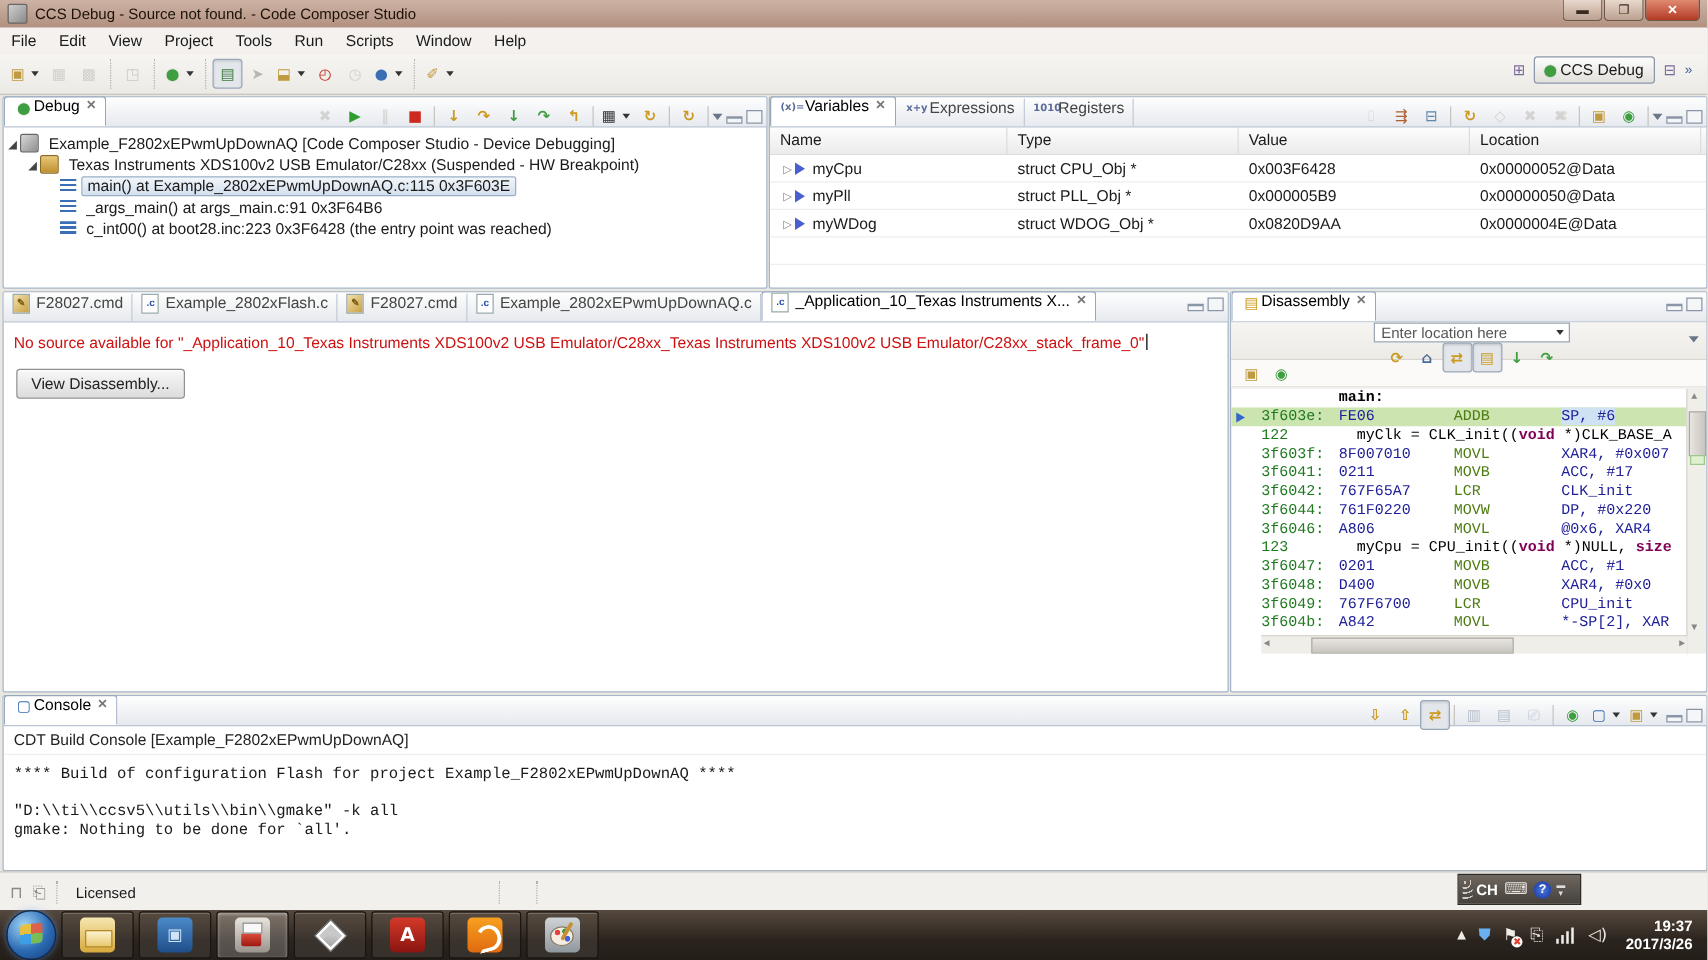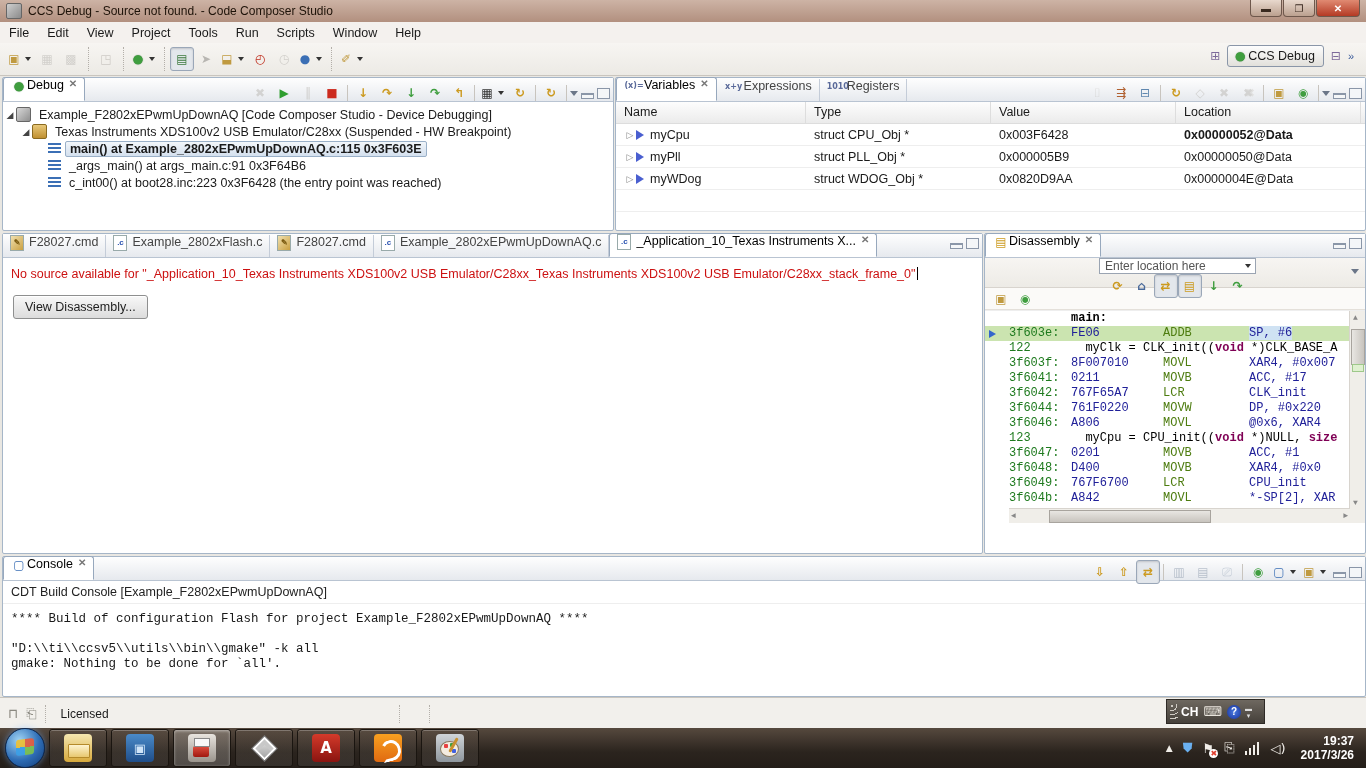--- a/index.html
+++ b/index.html
@@ -103,21 +103,21 @@
 
   
   .tree{padding:4px 0 0 2px;font-size:12.5px;}
   .trow{display:flex;align-items:center;height:17px;white-space:nowrap;}
   .twist{width:10px;text-align:center;color:#444;font-size:9px;flex:none;}
   .ticon{flex:none;margin:0 4px 0 1px;}
   .t-proj{width:13px;height:13px;background:linear-gradient(135deg,#d8d8d8,#8f8f8f);border:1px solid #666;border-radius:2px;}
   .t-emu{width:13px;height:13px;background:linear-gradient(#e8c87a,#c09030);border:1px solid #8a6a20;border-radius:2px;}
   .t-frame{width:13px;height:11px;background:repeating-linear-gradient(#3b6fb5 0 2px,#fff 2px 4px);border:none;}
   .trow .label{padding:0 4px;}
-  .trow.selected .label{background:linear-gradient(#f2f6fa,#d4e0ee);border:1px solid #9ab0c8;border-radius:2px;font-weight:bold;}
+  .trow.selected .label{background:linear-gradient(#f2f6fa,#d4e0ee);border:1px solid #9ab0c8;border-radius:2px;}
 
   
   .vhead{display:flex;height:21px;background:linear-gradient(#fdfdfd,#ebebeb);border-bottom:1px solid #ddd;font-size:12.5px;}
   .vhc{padding:3px 8px;border-right:1px solid #ddd;box-sizing:border-box;}
   .vrow{display:flex;height:21px;border-bottom:1px solid #eee;font-size:12.5px;align-items:center;}
   .vc{padding:0 8px;box-sizing:border-box;overflow:hidden;white-space:nowrap;}
   .vexp{width:12px;color:#888;font-size:9px;flex:none;text-align:center;}
   .varrow{width:0;height:0;border-top:5px solid transparent;border-bottom:5px solid transparent;
     border-left:8px solid #4a5fd0;margin-right:6px;flex:none;}
 
@@ -463,21 +463,21 @@
     </div>
   <div id="vars-rows">
       <div class="vrow">
         <div class="vc" style="width: 190px; display: flex; align-items: center;">
           <span class="vexp">▷</span>
           <span class="varrow"></span>
           <span>myCpu</span>
         </div>
         <div class="vc" style="width: 185px;">struct CPU_Obj *</div>
         <div class="vc" style="width: 185px;">0x003F6428</div>
-        <div class="vc" style="width: 185px; font-weight: bold;">0x00000052@Data</div>
+        <div class="vc" style="width: 185px;">0x00000052@Data</div>
       </div>
       <div class="vrow">
         <div class="vc" style="width: 190px; display: flex; align-items: center;">
           <span class="vexp">▷</span>
           <span class="varrow"></span>
           <span>myPll</span>
         </div>
         <div class="vc" style="width: 185px;">struct PLL_Obj *</div>
         <div class="vc" style="width: 185px;">0x000005B9</div>
         <div class="vc" style="width: 185px;">0x00000050@Data</div>

